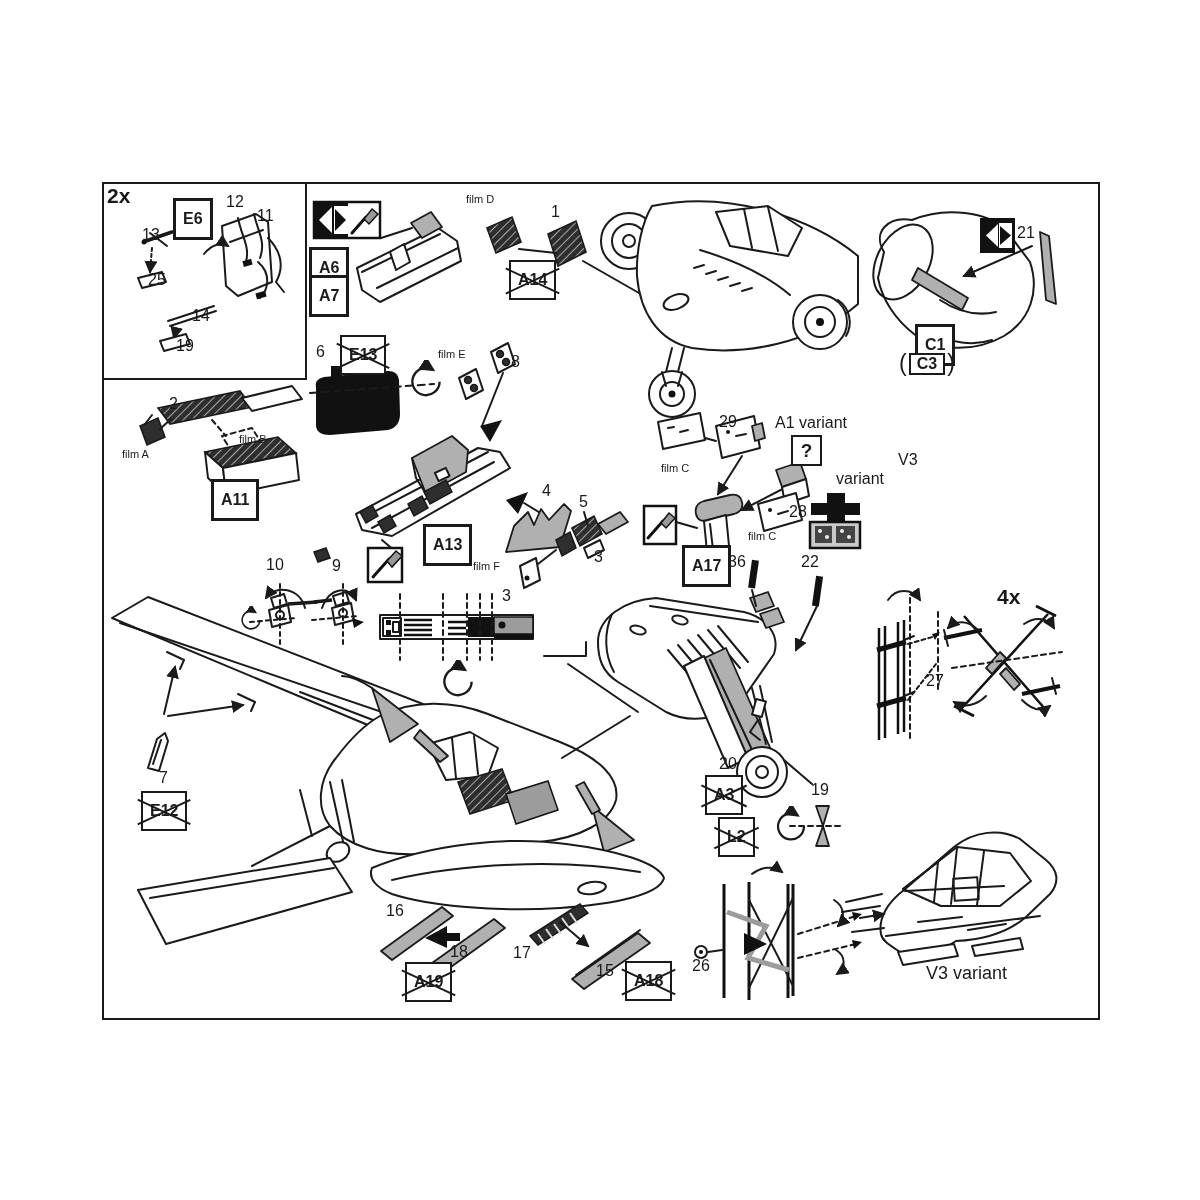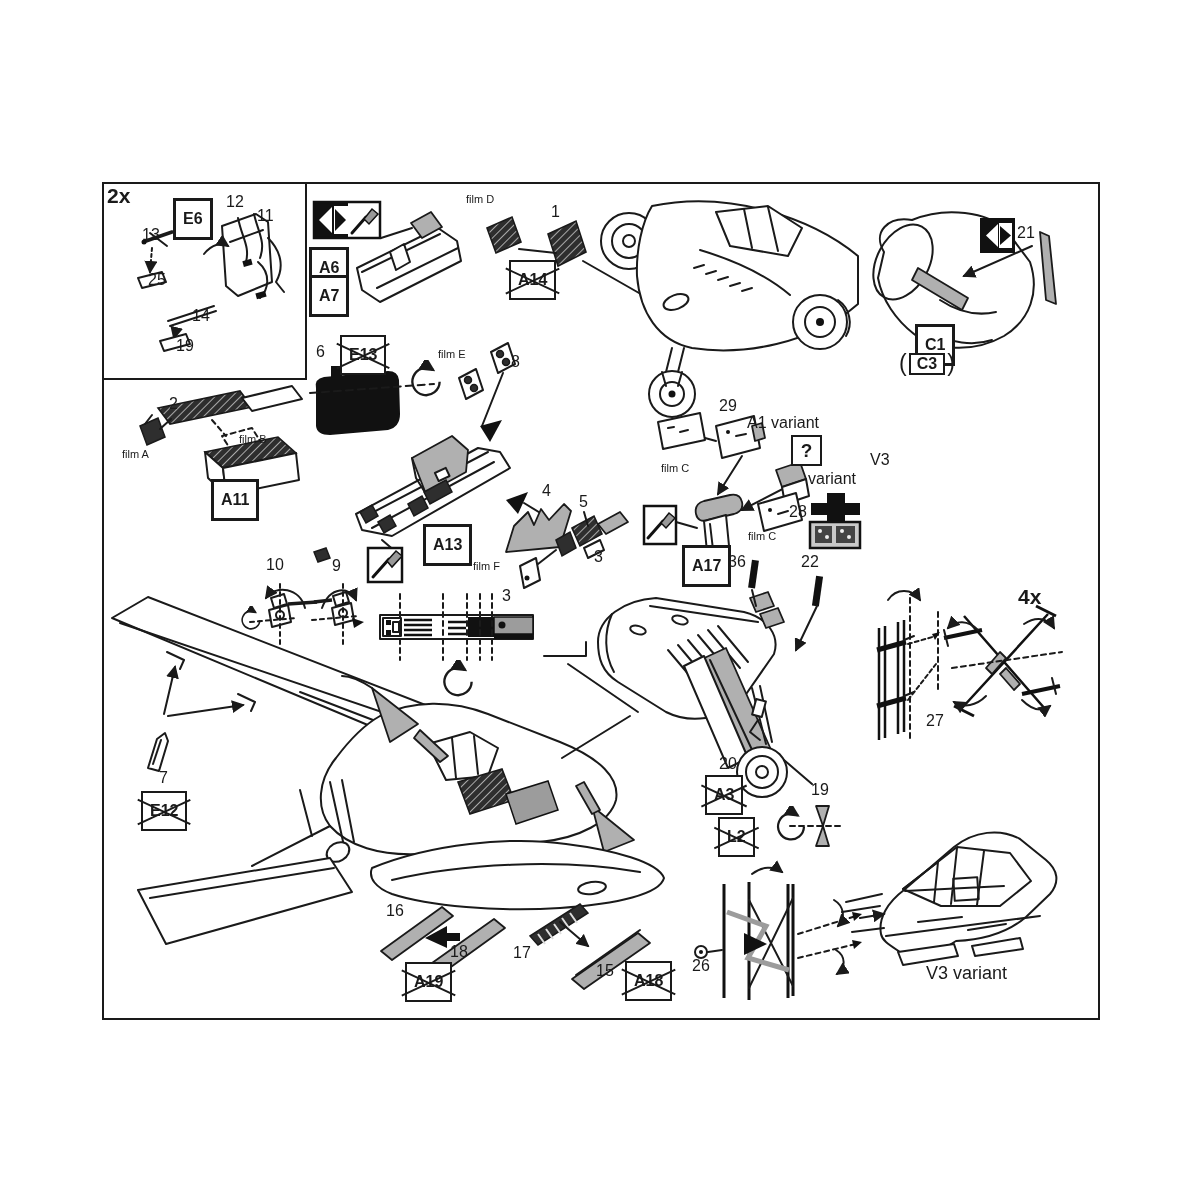--- a/index.html
+++ b/index.html
@@ -9,21 +9,21 @@
   svg.art{position:absolute;left:0;top:0;}
   .ln{fill:none;stroke:#1a1a1a;stroke-width:2;stroke-linecap:round;stroke-linejoin:round;}
   .wh{fill:#ffffff;stroke:#1a1a1a;stroke-width:2;stroke-linejoin:round;}
   .gy{fill:#b0b0b0;stroke:#1a1a1a;stroke-width:1.8;stroke-linejoin:round;}
   .dk{fill:#2e2e2e;stroke:#1a1a1a;stroke-width:1.5;}
   .bk{fill:#111;stroke:none;}
   .lbl{position:absolute;white-space:nowrap;line-height:1.1;}
   .num{font-size:16px;}
   .film{font-size:11px;}
   .qty{font-size:21px;font-weight:bold;}
-  .variant{font-size:16px;}
+  .variant{font-size:16px;margin-left:28px;}
   .v3caption{font-size:18px;}
   .pbox{position:absolute;display:flex;align-items:center;justify-content:center;
         border:3px solid #1a1a1a;background:#fff;padding:9px 7px;font-size:16px;
         font-weight:bold;line-height:1.1;}
   .crossed{border-width:2.2px;}
   .crossed::before,.crossed::after{content:"";position:absolute;left:-8px;right:-8px;top:50%;
         height:0;border-top:2.2px solid #1a1a1a;}
   .crossed::before{transform:rotate(25deg);}
   .crossed::after{transform:rotate(-25deg);}
   .c3wrap{position:absolute;display:flex;align-items:center;gap:2px;}
@@ -399,21 +399,21 @@
       <rect x="815" y="526" width="17" height="17" fill="#444"></rect>
       <rect x="836" y="526" width="19" height="17" fill="#444"></rect>
       <circle cx="820" cy="531" r="2" fill="#eee"></circle>
         <circle cx="827" cy="537" r="2" fill="#eee"></circle>
       <circle cx="842" cy="531" r="2" fill="#eee"></circle>
         <circle cx="849" cy="537" r="2" fill="#eee"></circle>
     </g>
   </svg>
 
   <span class="lbl qty" style="left:107px;top:184px">2x</span>
-  <span class="lbl qty" style="left:1018px;top:585px">4x</span>
+  <span class="lbl qty" style="left:997px;top:585px">4x</span>
 
   <span class="lbl num" style="left:551px;top:203px">1</span>
   <span class="lbl num" style="left:169px;top:395px">2</span>
   <span class="lbl num" style="left:594px;top:548px">3</span>
   <span class="lbl num" style="left:502px;top:587px">3</span>
   <span class="lbl num" style="left:542px;top:482px">4</span>
   <span class="lbl num" style="left:579px;top:493px">5</span>
   <span class="lbl num" style="left:316px;top:343px">6</span>
   <span class="lbl num" style="left:159px;top:769px">7</span>
   <span class="lbl num" style="left:511px;top:353px">8</span>
@@ -428,23 +428,23 @@
   <span class="lbl num" style="left:513px;top:944px">17</span>
   <span class="lbl num" style="left:450px;top:943px">18</span>
   <span class="lbl num" style="left:811px;top:781px">19</span>
   <span class="lbl num" style="left:719px;top:755px">20</span>
   <span class="lbl num" style="left:1017px;top:224px">21</span>
   <span class="lbl num" style="left:801px;top:553px">22</span>
   <span class="lbl num" style="left:728px;top:553px">36</span>
   <span class="lbl num" style="left:176px;top:337px">19</span>
   <span class="lbl num" style="left:148px;top:271px">25</span>
   <span class="lbl num" style="left:692px;top:957px">26</span>
-  <span class="lbl num" style="left:926px;top:712px">27</span>
+  <span class="lbl num" style="left:926px;top:672px">27</span>
   <span class="lbl num" style="left:789px;top:503px">28</span>
-  <span class="lbl num" style="left:719px;top:397px">29</span>
+  <span class="lbl num" style="left:719px;top:413px">29</span>
 
   <span class="lbl film" style="left:122px;top:448px">film A</span>
   <span class="lbl film" style="left:239px;top:433px">film B</span>
   <span class="lbl film" style="left:661px;top:462px">film C</span>
   <span class="lbl film" style="left:748px;top:530px">film C</span>
   <span class="lbl film" style="left:466px;top:193px">film D</span>
   <span class="lbl film" style="left:438px;top:348px">film E</span>
   <span class="lbl film" style="left:473px;top:560px">film F</span>
 
   <span class="lbl variant" style="left:747px;top:414px">A1 variant</span>

